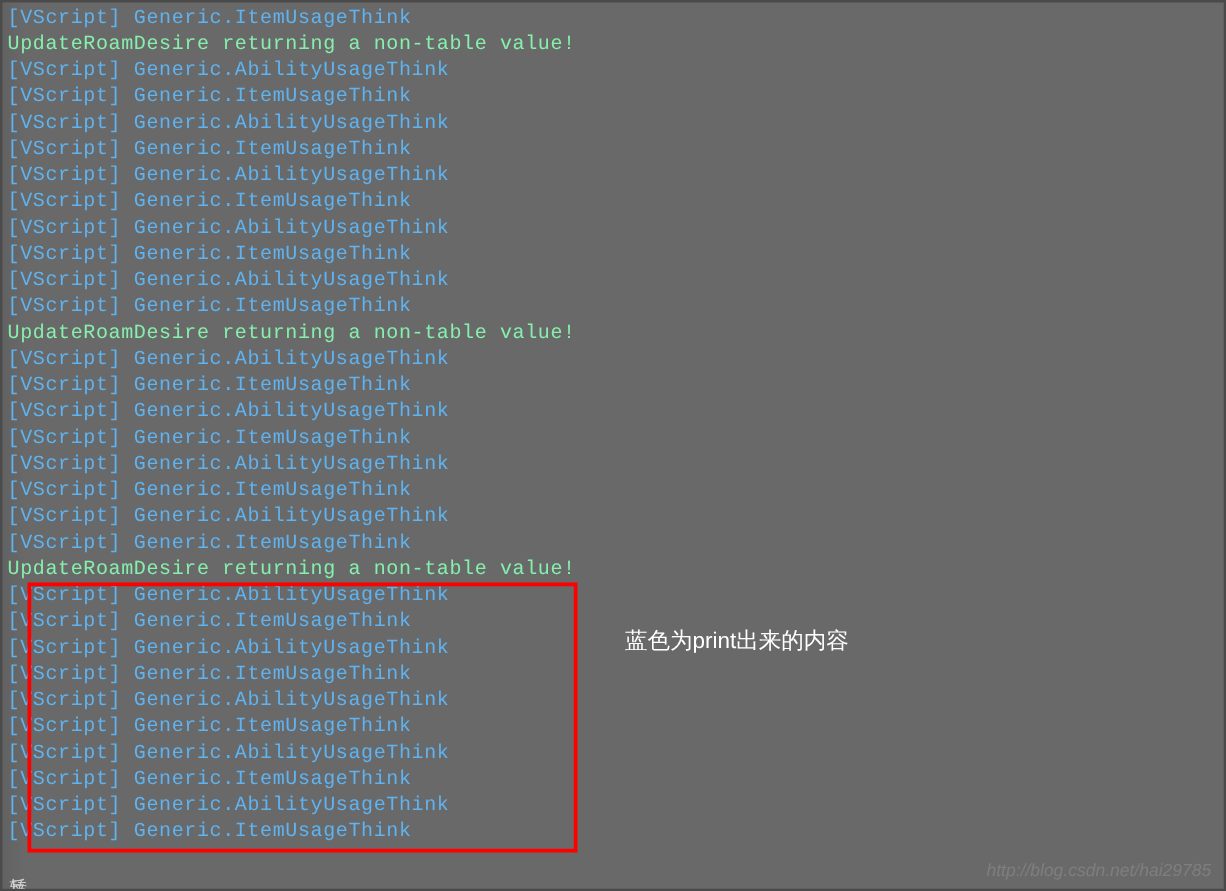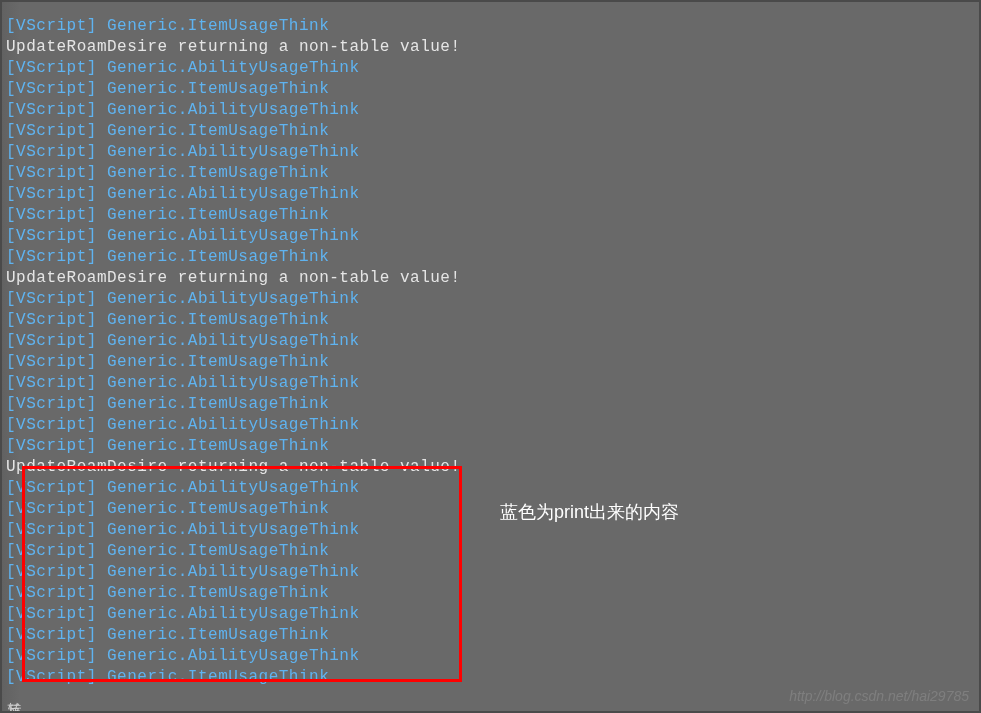--- a/index.html
+++ b/index.html
@@ -12,32 +12,32 @@
       height: 713px;
       background: #696969;
       font-family: 'Courier New', monospace;
       font-size: 16px;
       line-height: 21px;
       overflow: hidden;
       position: relative;
       border: 2px solid #4a4a4a;
     }
     .console {
-      padding: 14px 4px;
+      padding: 2px 4px;
       position: relative;
     }
     .line {
       white-space: pre;
       letter-spacing: 0.5px;
     }
     .line-blue {
       color: #5fb3f0;
     }
     .line-yellow {
-      color: #e5e5e5;
+      color: #86efac;
     }
     .highlight-box {
       position: absolute;
       border: 3px solid #ff0000;
       pointer-events: none;
       left: 20px;
       top: 464px;
       width: 440px;
       height: 216px;
     }

